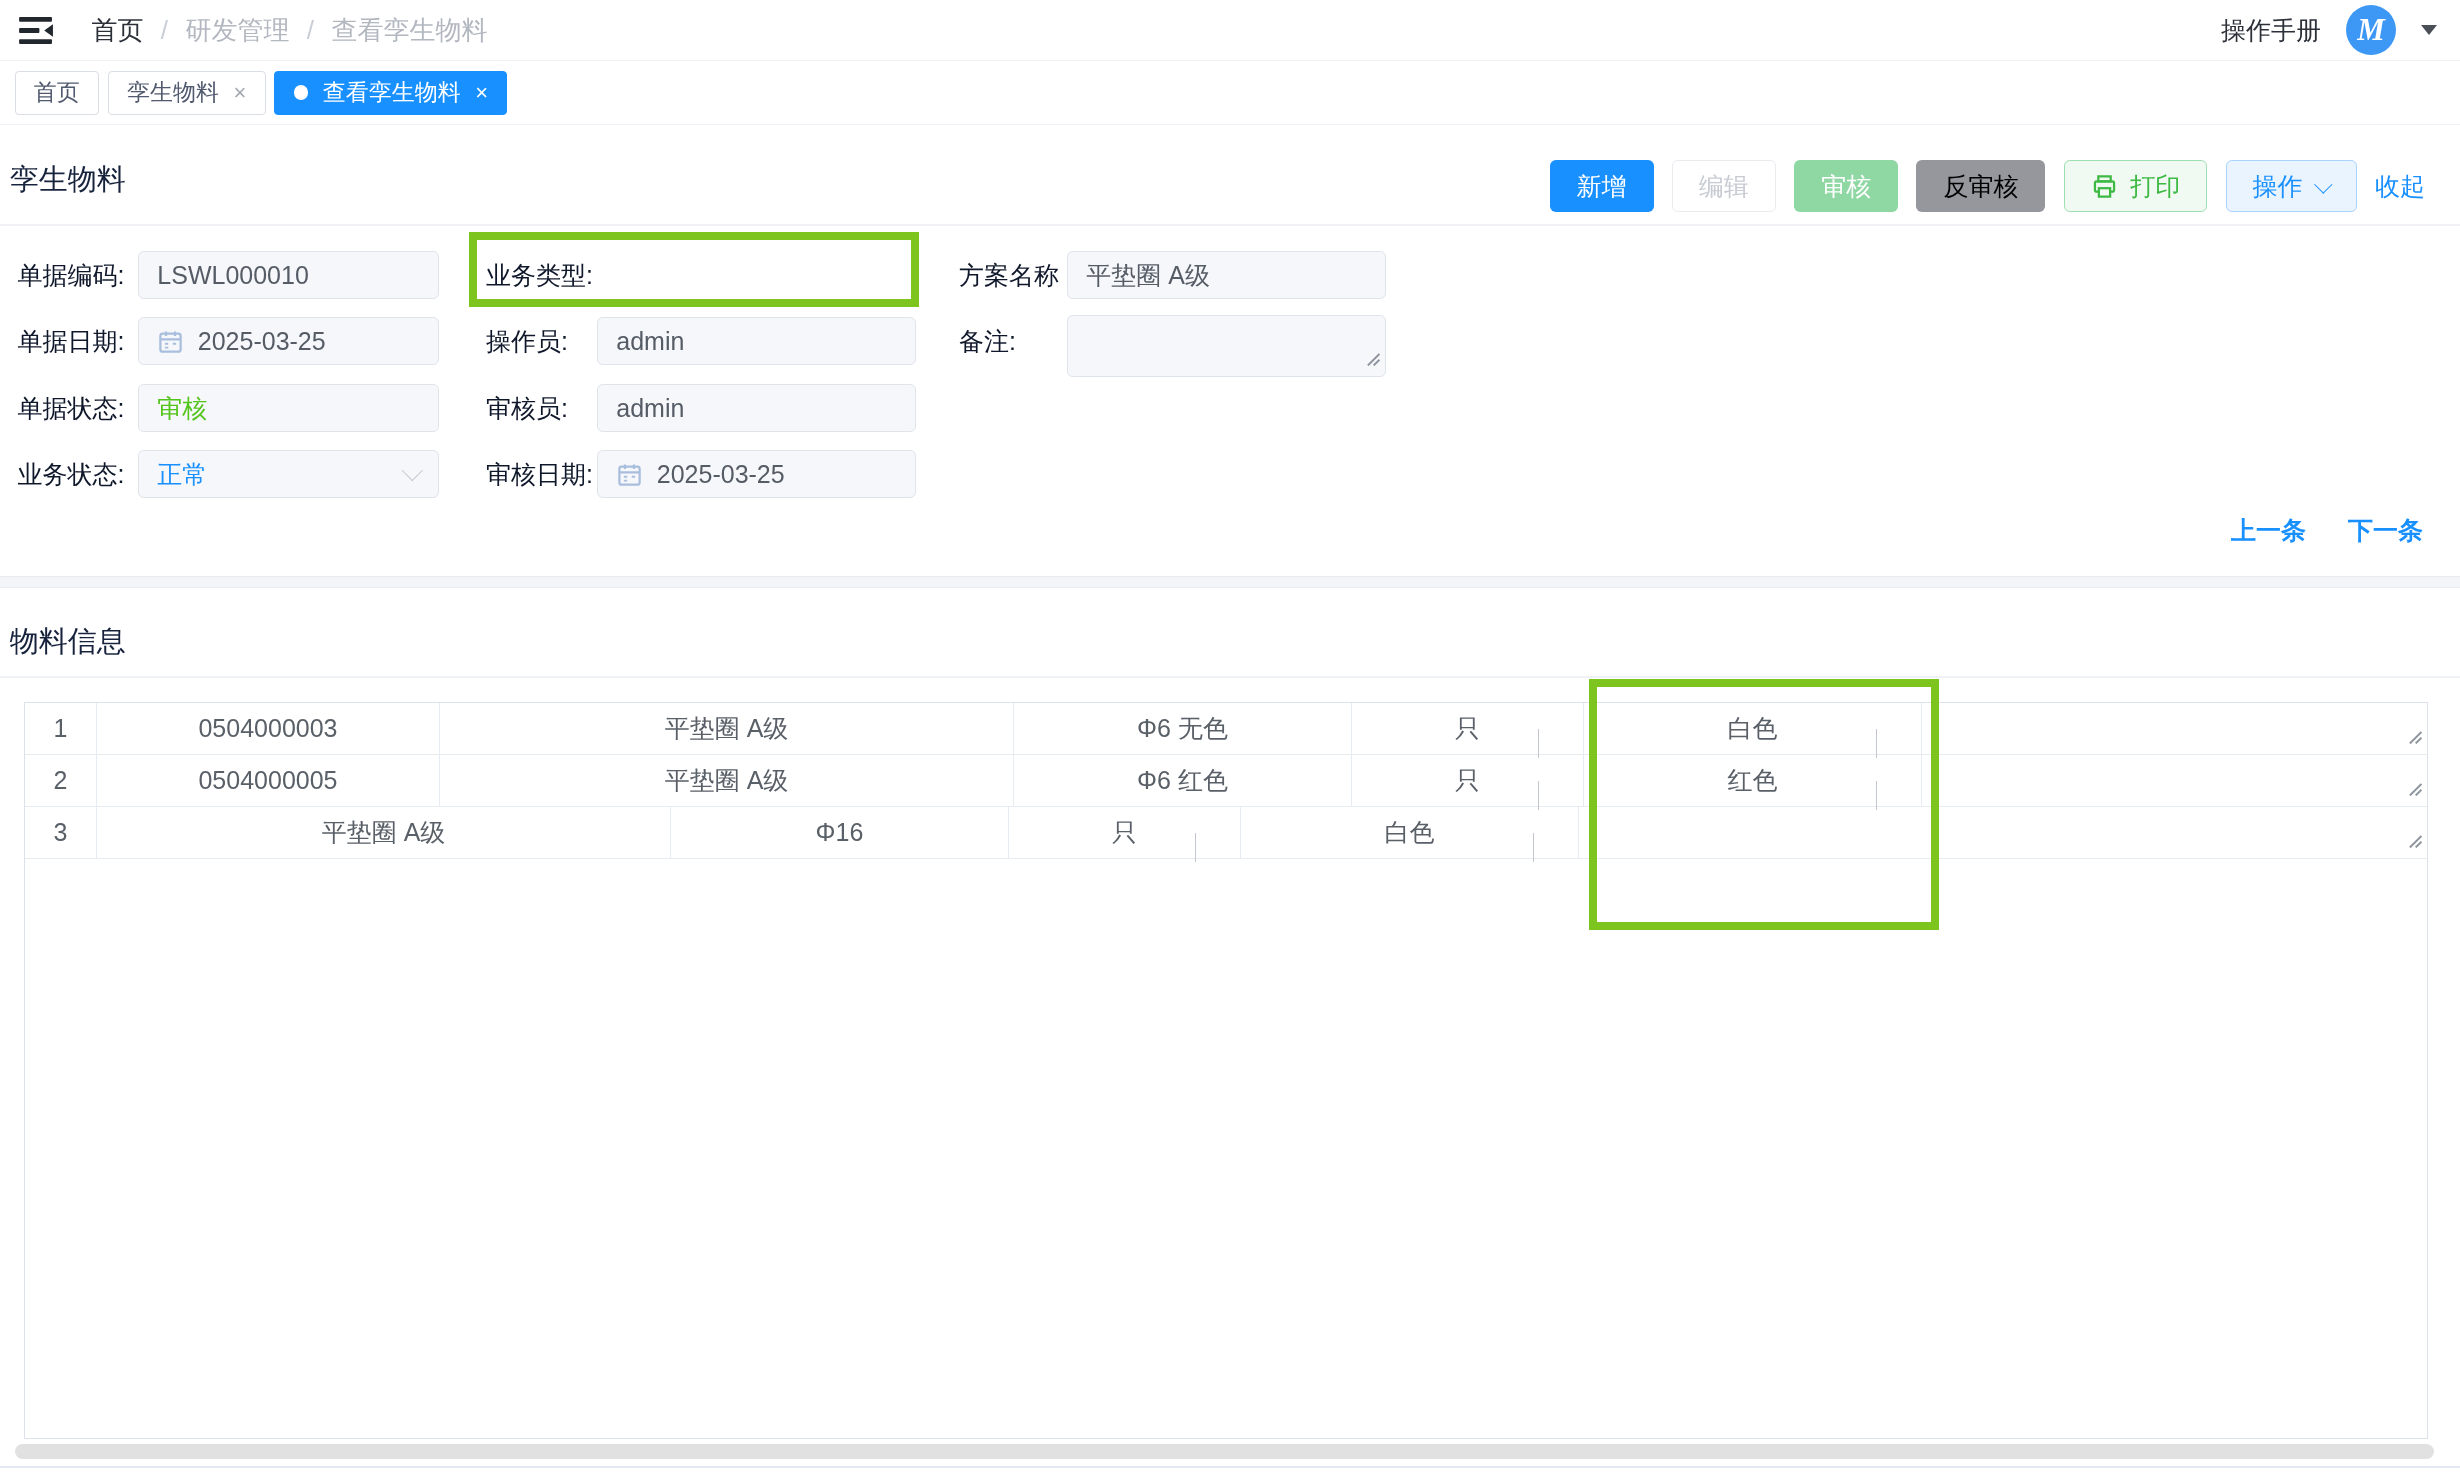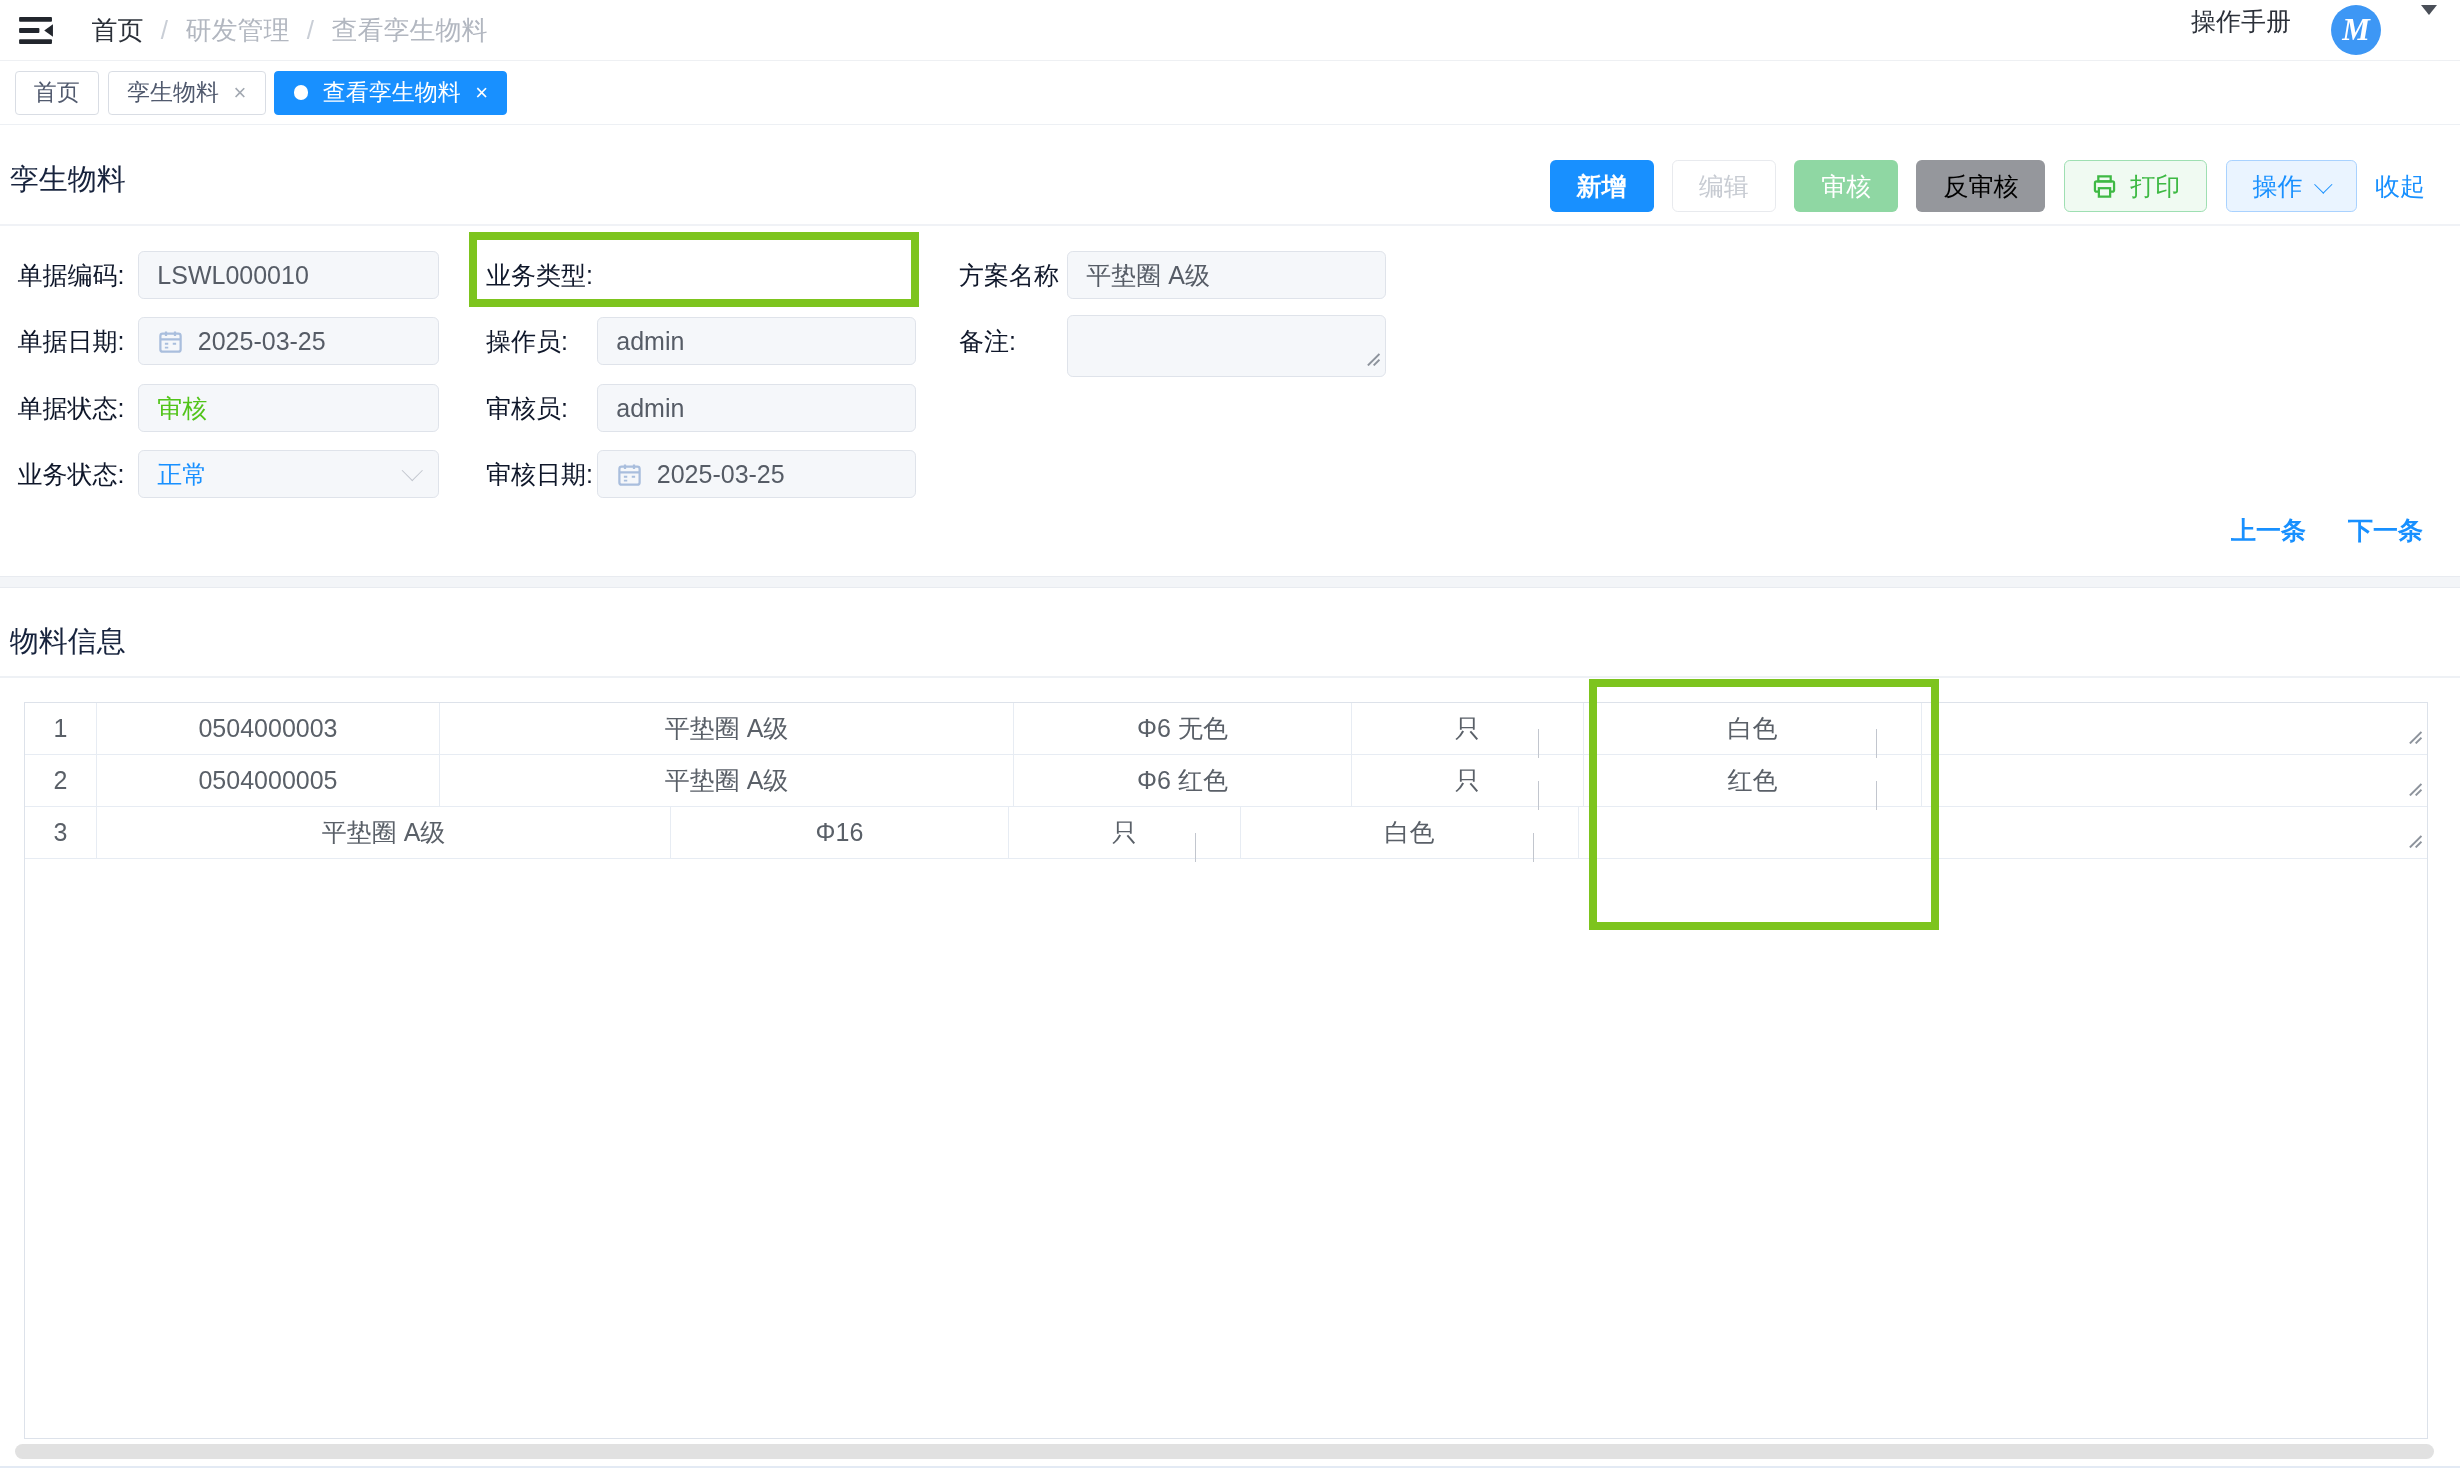--- a/index.html
+++ b/index.html
@@ -7,21 +7,21 @@
   .page { position:relative; width:2460px; height:1477px; background:#ffffff; overflow:hidden; color:#303133; }
 
   
   .topbar { position:absolute; left:0; top:0; width:2460px; height:61px; background:#fff;
             border-bottom:1px solid #eef0f3; display:flex; align-items:center; padding:0 23px 0 17.4px; }
   .menu-btn { width:39px; height:33px; display:flex; align-items:center; justify-content:center; cursor:pointer; }
   .breadcrumb { display:flex; align-items:center; gap:17.4px; margin-left:35px; font-size:26px; }
   .bc-home { color:#2b3039; font-weight:500; }
   .bc-sep { color:#c9ced6; }
   .bc-dim { color:#b2b7c0; }
-  .top-right { margin-left:auto; display:flex; align-items:flex-start; gap:40px; }
+  .top-right { margin-left:auto; display:flex; align-items:center; gap:25px; }
   .manual { font-size:25px; color:#2b3039; cursor:pointer; }
   .avatar { width:50px; height:50px; border-radius:50%; background:#3d97f5; color:#fff; display:flex;
             align-items:center; justify-content:center; font-family:"Liberation Serif", serif;
             font-style:italic; font-weight:700; font-size:31px; cursor:pointer; }
   .caret-down { width:0; height:0; border-left:8.7px solid transparent; border-right:8.7px solid transparent;
                 border-top:10.6px solid #4a4f58; cursor:pointer; }
 
   
   .tabbar { position:absolute; left:0; top:61px; width:2460px; height:64px; background:#fff;
             border-bottom:1.9px solid #edf0f4; display:flex; align-items:center; padding-left:14.5px; gap:8.7px; }
@@ -30,21 +30,21 @@
   .tab .x { color:#a2a8b1; font-size:22px; line-height:1; cursor:pointer; }
   .tab.active { background:#1890ff; border-color:#1890ff; color:#fff; }
   .tab.active .x { color:#fff; }
   .tab-dot { width:14.5px; height:14.5px; border-radius:50%; background:#fff; }
 
   
   .card-title { position:absolute; left:9.7px; font-size:29px; font-weight:500; color:#17233d; }
   .toolbar { position:absolute; right:35px; top:160px; height:52px; display:flex; align-items:center; gap:18.3px; }
   .btn { height:52px; border-radius:5.8px; border:1px solid transparent; display:inline-flex; align-items:center;
          justify-content:center; padding:0 26px; font-size:25px; cursor:pointer; white-space:nowrap; }
-  .btn-add    { background:#1890ff; color:#fff;font-weight:bold; }
+  .btn-add    { background:#1890ff; color:#fff; }
   .btn-edit   { background:#fff; border-color:#e8eaee; color:#c7cbd2; cursor:default; }
   .btn-audit  { background:#8fd7a3; color:#fff; }
   .btn-unaudit{ background:#95979c; color:#000000;font-family:Liberation Serif, serif; }
   .btn-print  { background:#f0faf2; border-color:#9edfb2; color:#3eb944; gap:12.6px; }
   .btn-actions{ background:#eaf4ff; border-color:#a9d2ff; color:#1890ff; gap:14.5px; }
   .link { color:#1890ff; font-size:25px; cursor:pointer; }
   .divider { position:absolute; left:0; width:2460px; height:1.9px; background:#f0f2f6; }
 
   .flabel { position:absolute; font-size:25px; color:#0f172a; line-height:48px; white-space:nowrap; }
   .fbox { position:absolute; height:48px; background:#f5f7fa; border:1px solid #dfe3ea; border-radius:5.8px;

